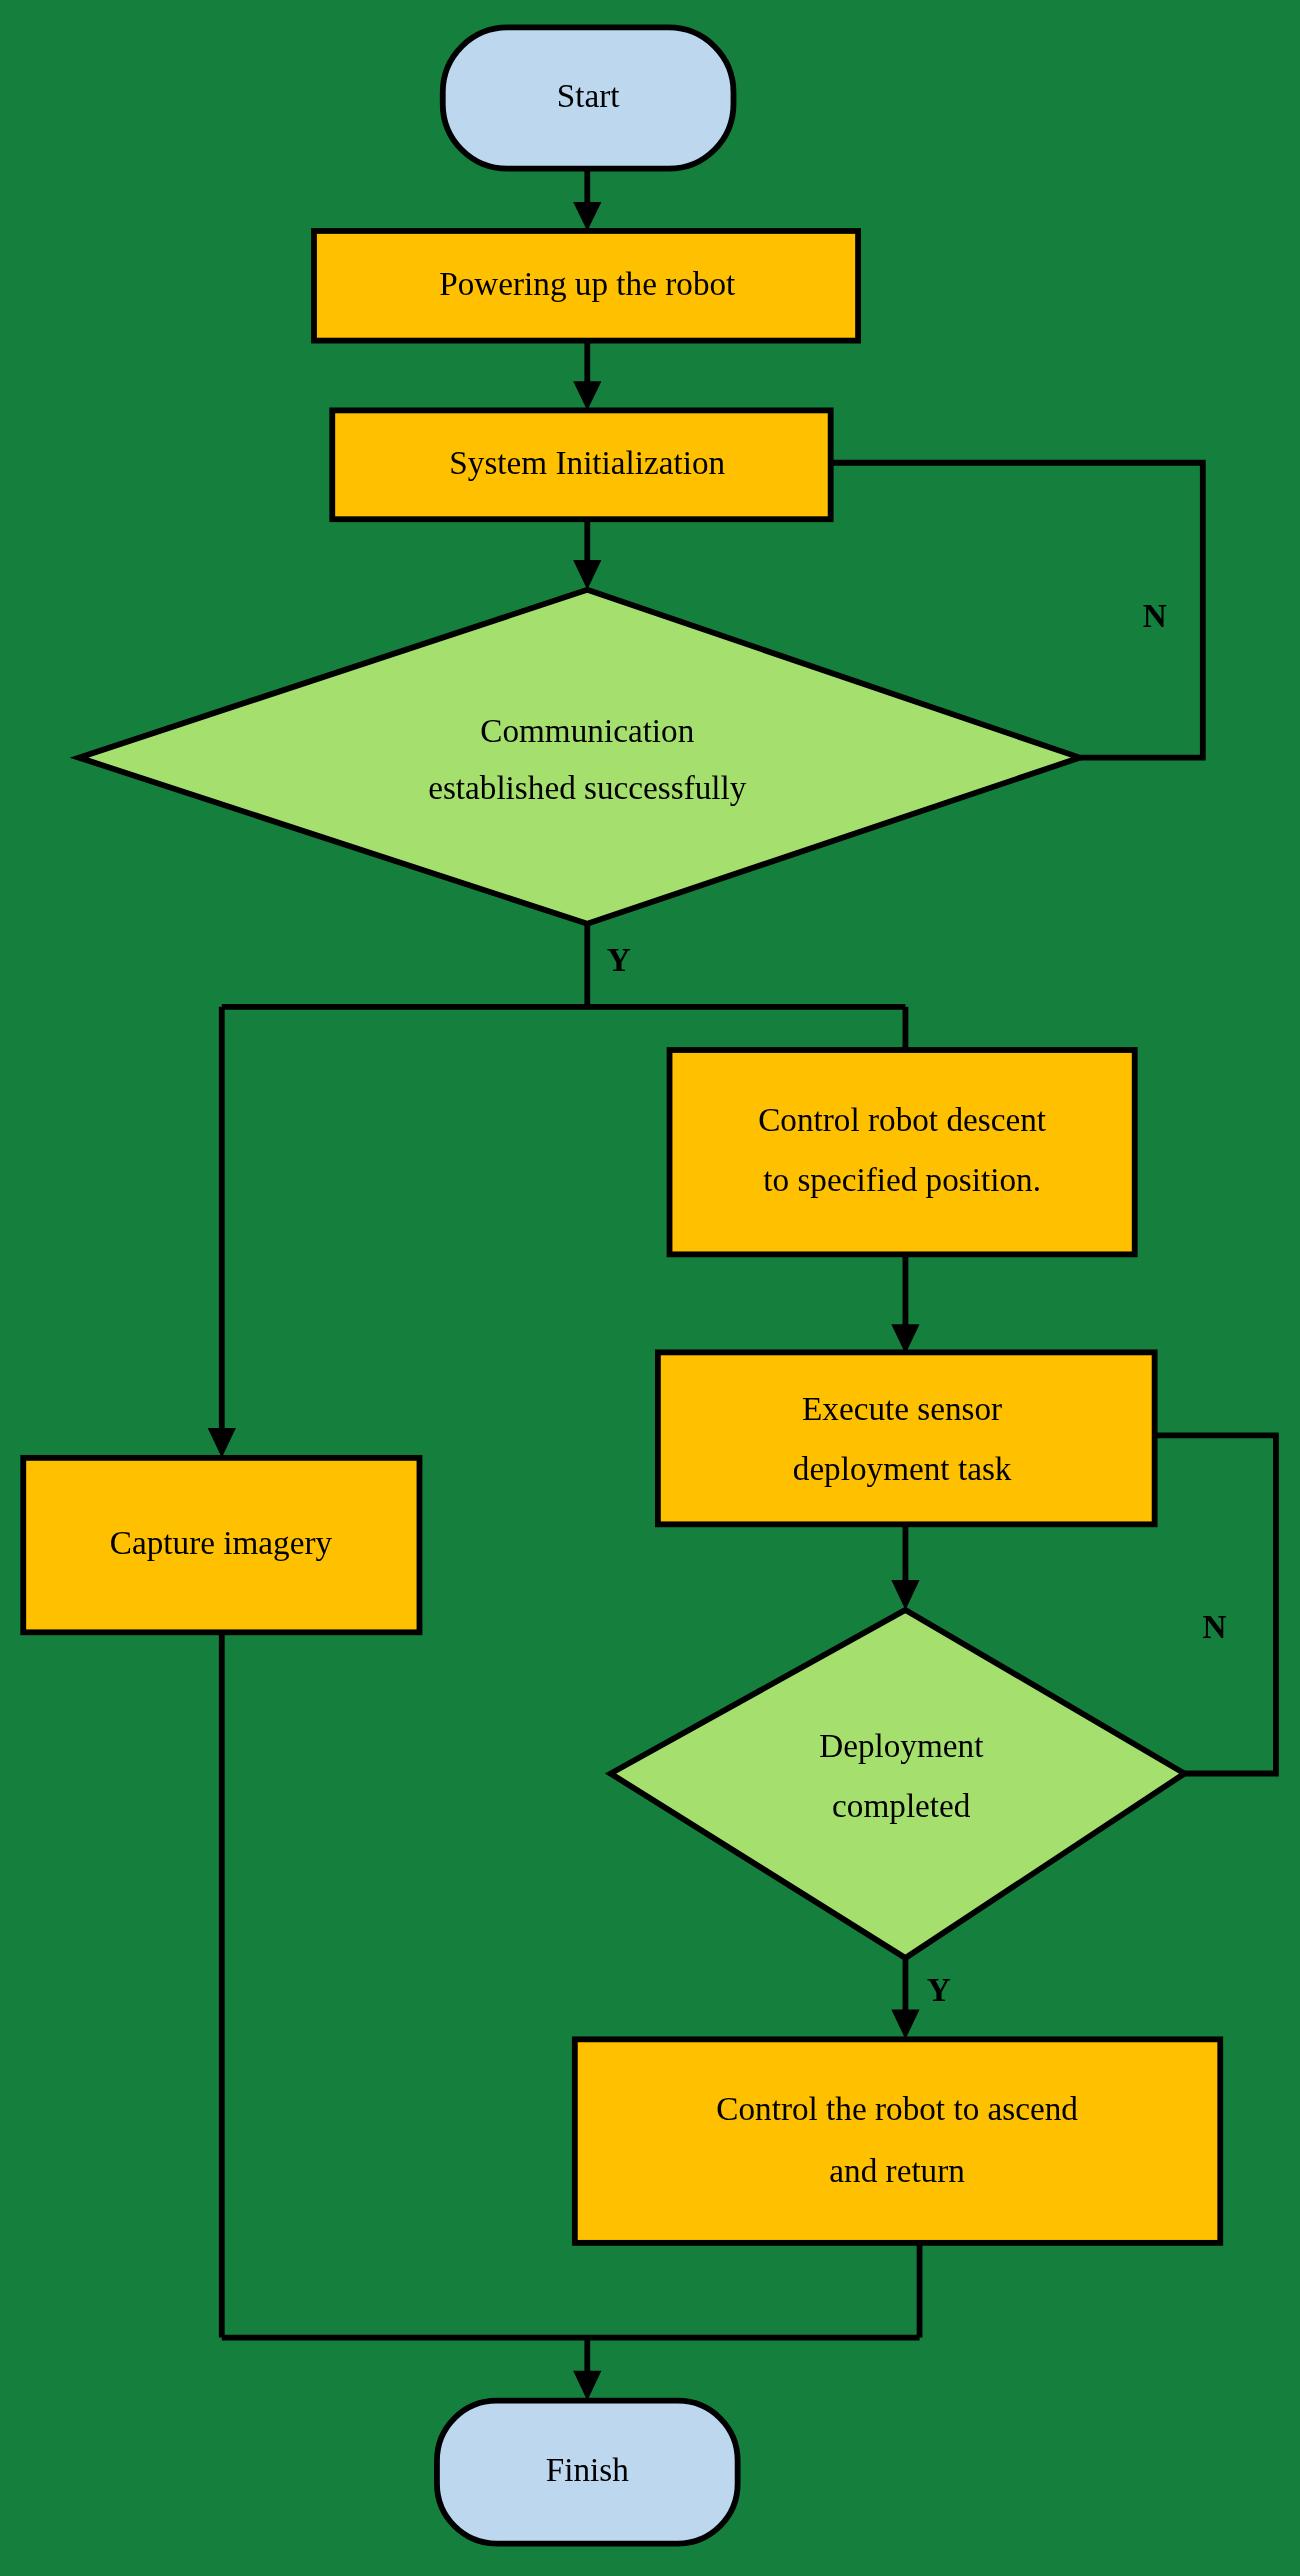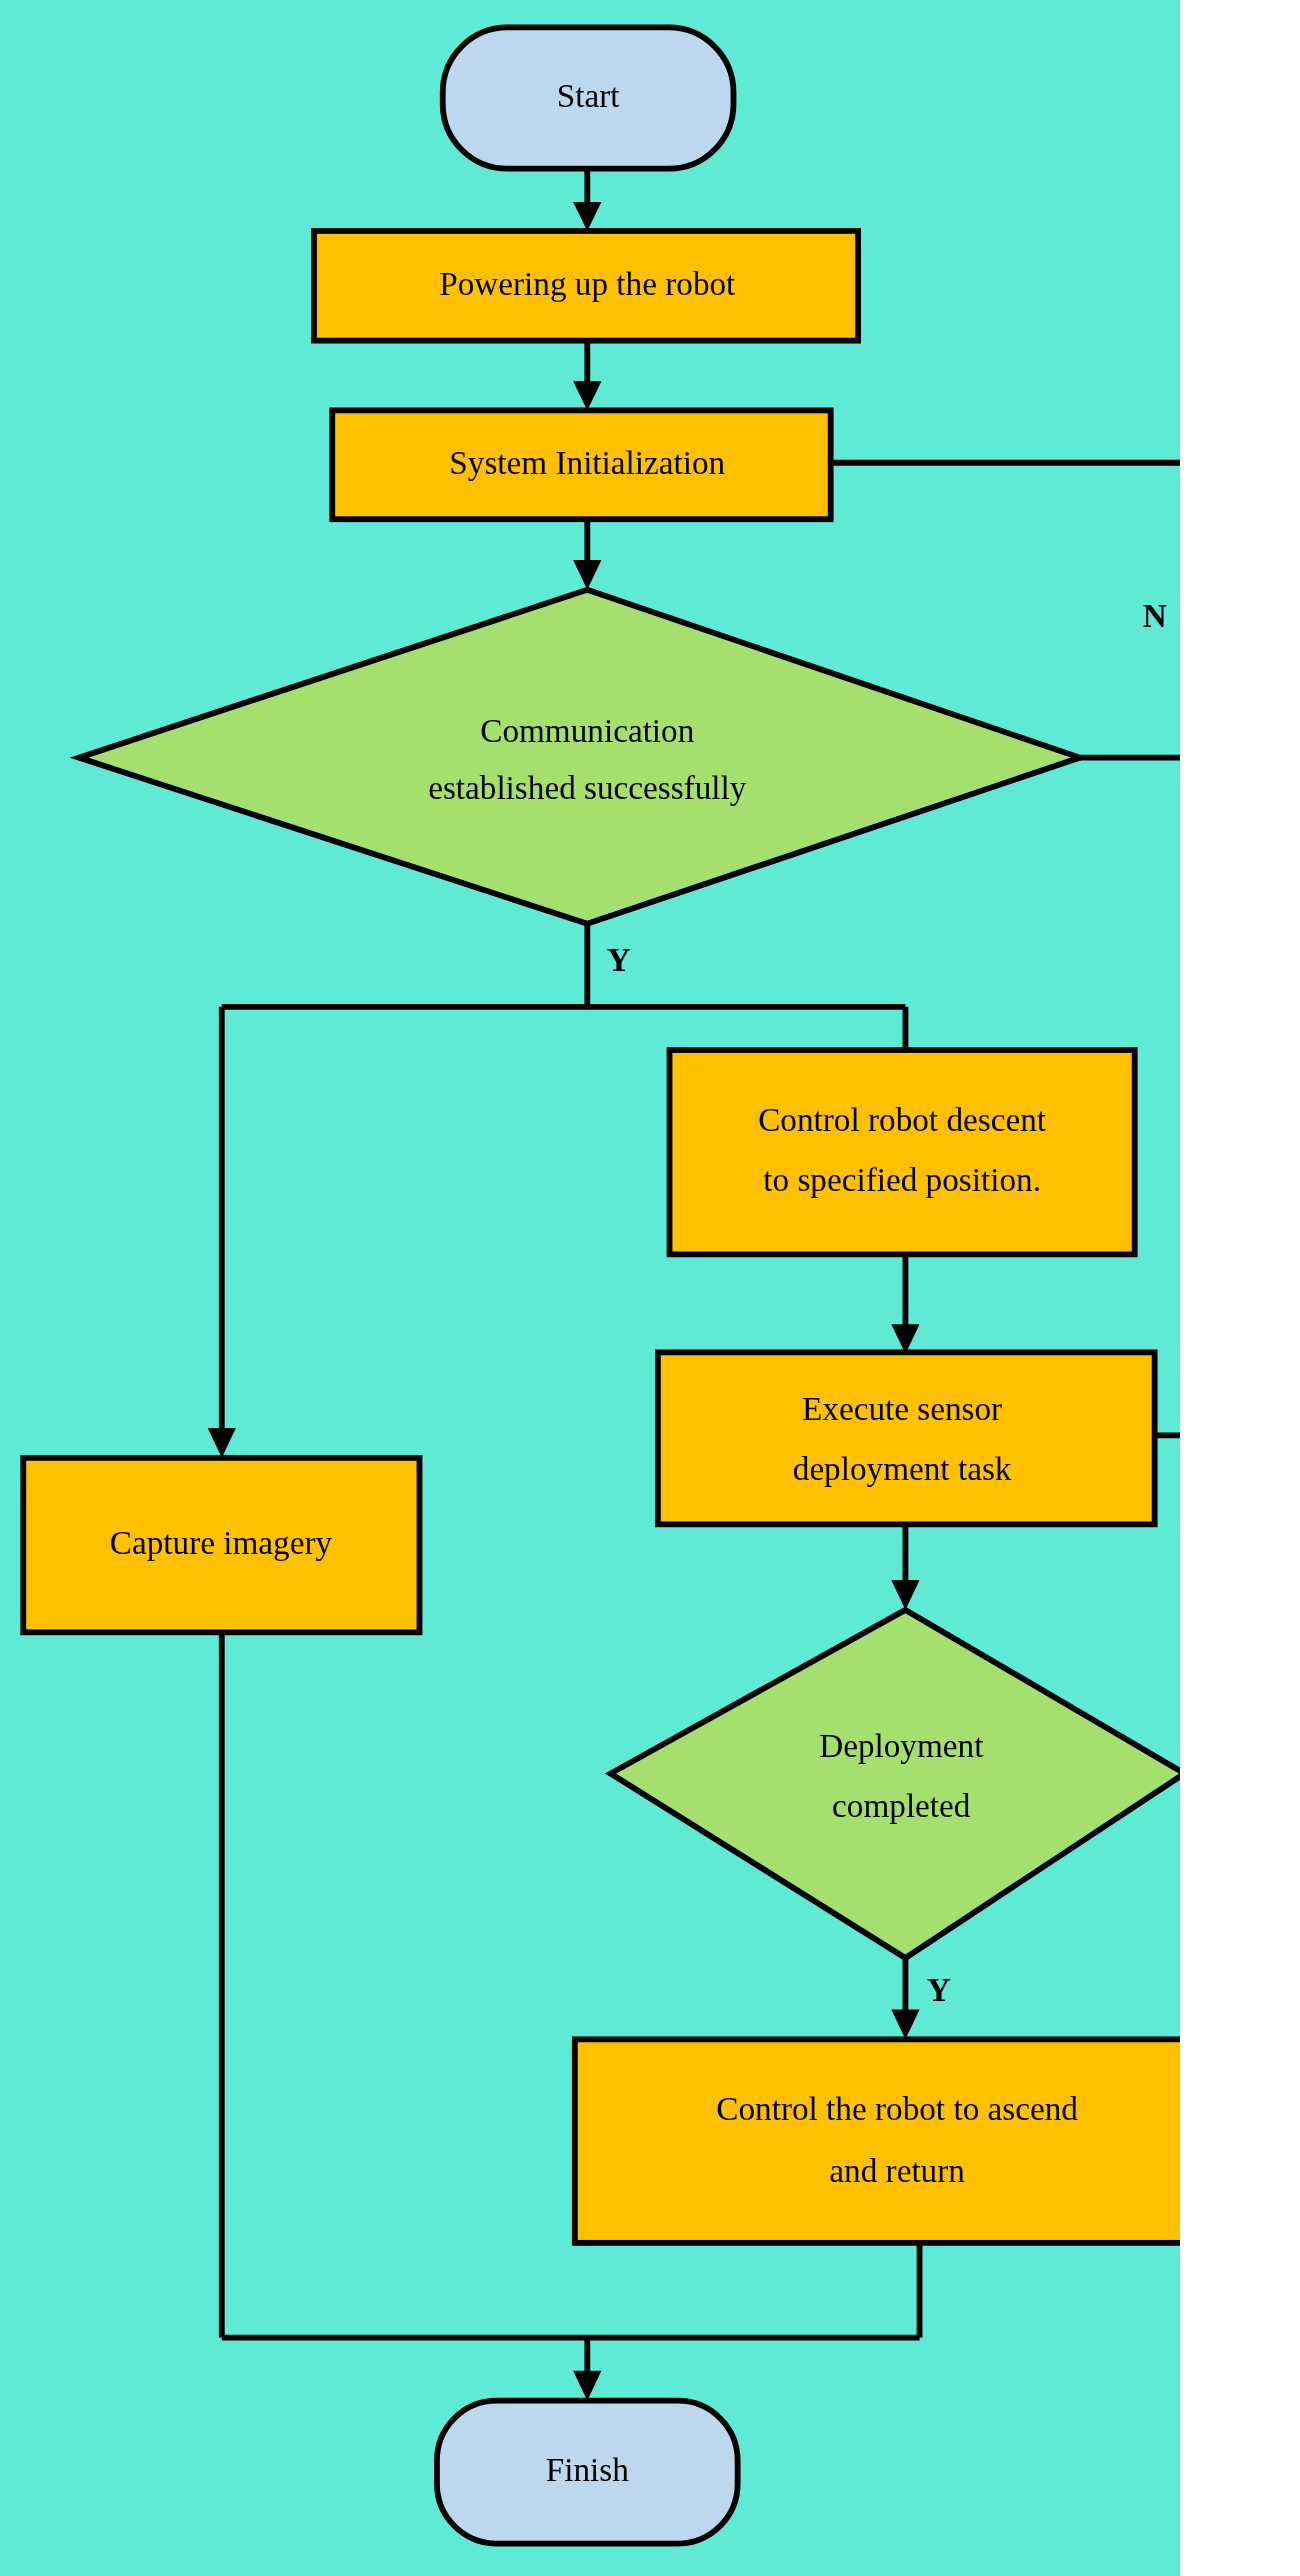--- a/index.html
+++ b/index.html
@@ -6,23 +6,23 @@
   html, body {
     margin: 0;
     padding: 0;
     background: #ffffff;
   }
   body {
     font-family: "Liberation Serif", "DejaVu Serif", serif;
   }
   #flowchart-root {
     position: relative;
-    width: 1180px;
+    width: 1300px;
     height: 2576px;
-    background: #5eead4;
+    background: #15803d;
     overflow: hidden;
   }
   svg.diagram {
     position: absolute;
     top: 0;
     left: 0;
     width: 1300px;
     height: 2576px;
     display: block;
   }

